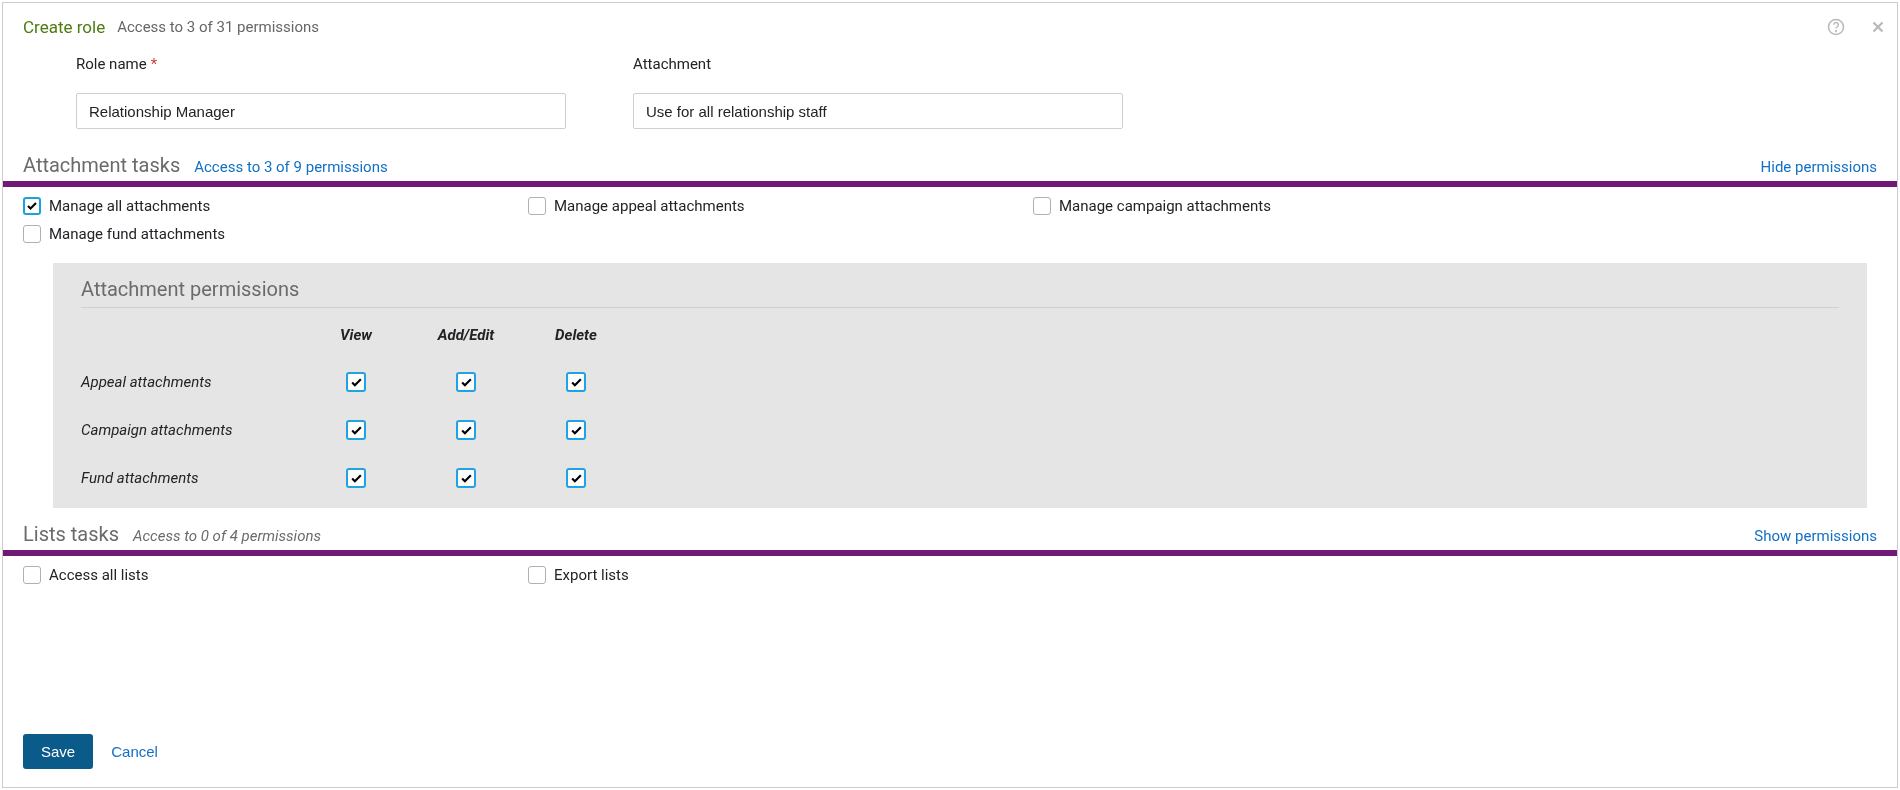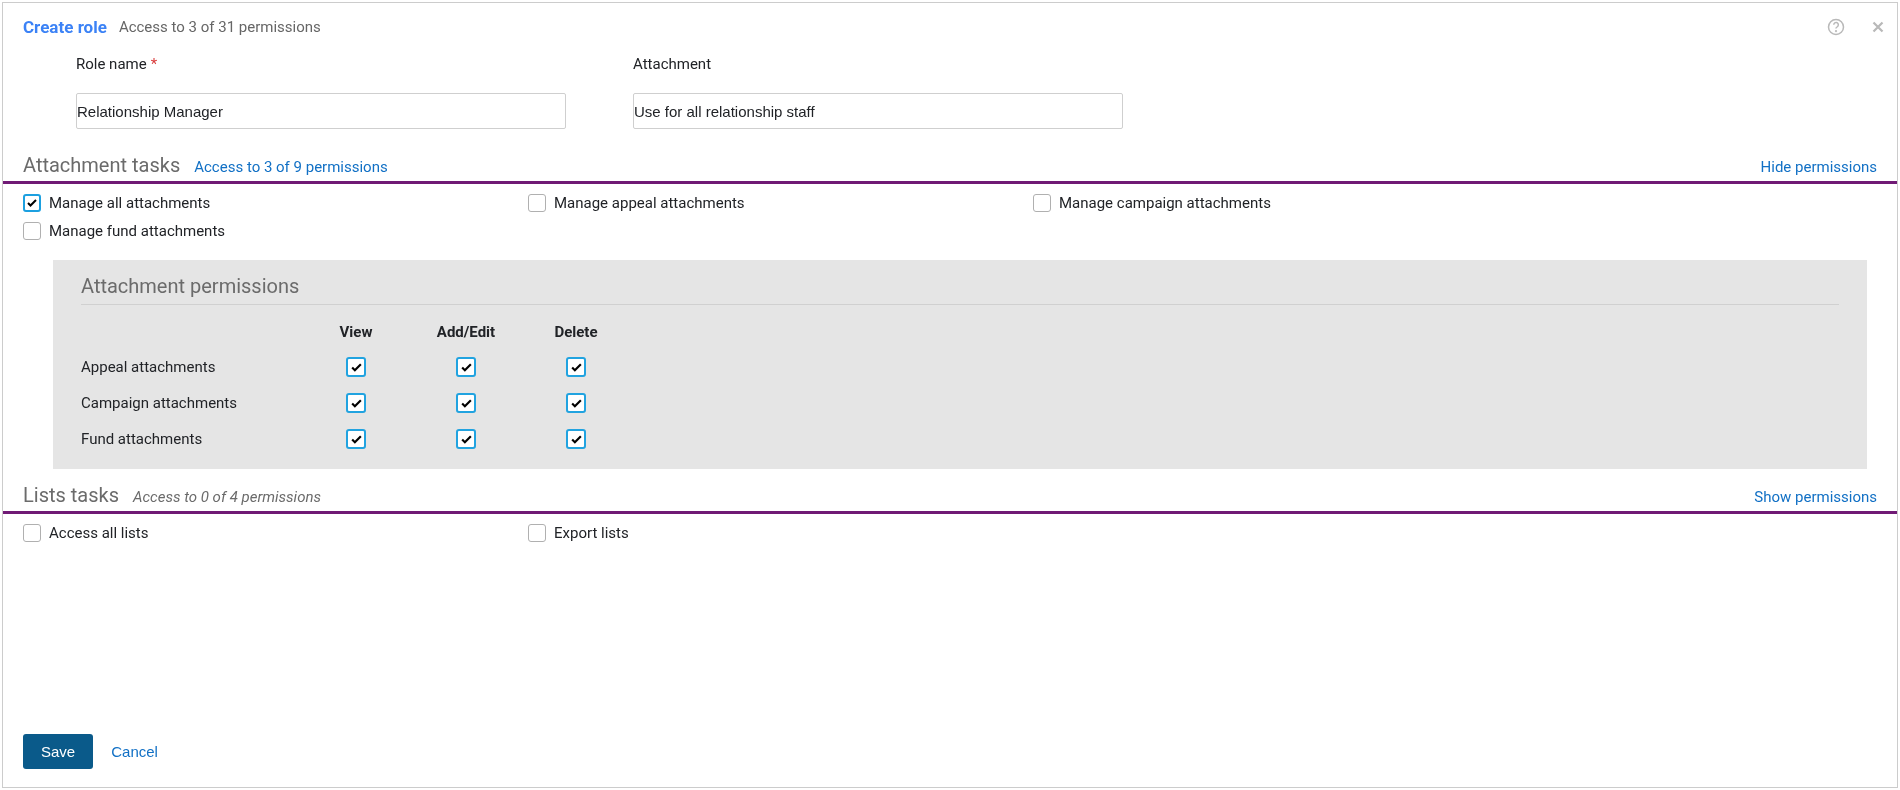--- a/index.html
+++ b/index.html
@@ -18,23 +18,23 @@
       display: flex;
       flex-direction: column;
     }
     .dialog-header {
       display: flex;
       align-items: center;
       padding: 14px 20px 12px 20px;
       gap: 12px;
     }
     .dialog-title {
-      font-weight: 700;
+      font-weight: 400;
       font-size: 17px;
-      color: #3b82f6;
+      color: #4d7c0f;
     }
     .dialog-subtitle {
       font-size: 15px;
       color: #666;
     }
     .dialog-header-spacer { flex: 1; }
     .help-icon, .close-icon {
       width: 18px; height: 18px;
       color: #b9b9b9;
       display: inline-flex;
@@ -50,21 +50,21 @@
     .form-field { display: flex; flex-direction: column; gap: 20px; margin-left: 43px; }
     .form-field.role-name { flex: 0 0 490px; }
     .form-field.description { flex: 0 0 490px; }
     .form-field.copy-role { flex: 0 0 160px; }
     .field-label { font-size: 15px; color: #212327; }
     .required-star { color: #d93b3b; margin-left: 4px; }
     .text-input, .select-input {
       border: 1px solid #cfcfcf;
       border-radius: 2px;
       height: 36px;
-      padding: 0 0;
+      padding: 0 12px;
       font-size: 15px;
       color: #212327;
       background: #fff;
     }
     .select-input {
       position: relative;
       display: flex;
       align-items: center;
       justify-content: flex-end;
       padding-right: 14px;
@@ -72,21 +72,21 @@
     .caret-down {
       width: 0; height: 0;
       border-left: 5px solid transparent;
       border-right: 5px solid transparent;
       border-top: 6px solid #333;
     }
     .section-header {
       display: flex;
       align-items: baseline;
       padding: 0 20px 4px 20px;
-      border-bottom: 3px solid #701a75;
+      border-bottom: 6px solid #701a75;
       margin: 2px 0 10px 0;
     }
     .section-title {
       font-size: 20px;
       font-weight: 400;
       color: #6b6b6b;
       margin-right: 14px;
     }
     .section-sub {
       font-size: 15px;
@@ -136,22 +136,23 @@
       font-size: 20px;
       font-weight: 400;
       color: #6b6b6b;
       padding-bottom: 6px;
       border-bottom: 1px solid #d0d0d0;
       margin-bottom: 18px;
     }
     .perm-table {
       display: grid;
       grid-template-columns: 220px 110px 110px 110px;
-      row-gap: 16px;
-      align-items: center;
+      row-gap: 28px;
+      align-items: center;
+      font-style: italic;
     }
     .perm-th {
       font-weight: 700;
       font-size: 15px;
       color: #212327;
       text-align: left;
     }
     .perm-th.center { text-align: center; }
     .perm-row-lab { font-size: 15px; color: #212327; }
     .perm-cell { display: flex; justify-content: center; }

